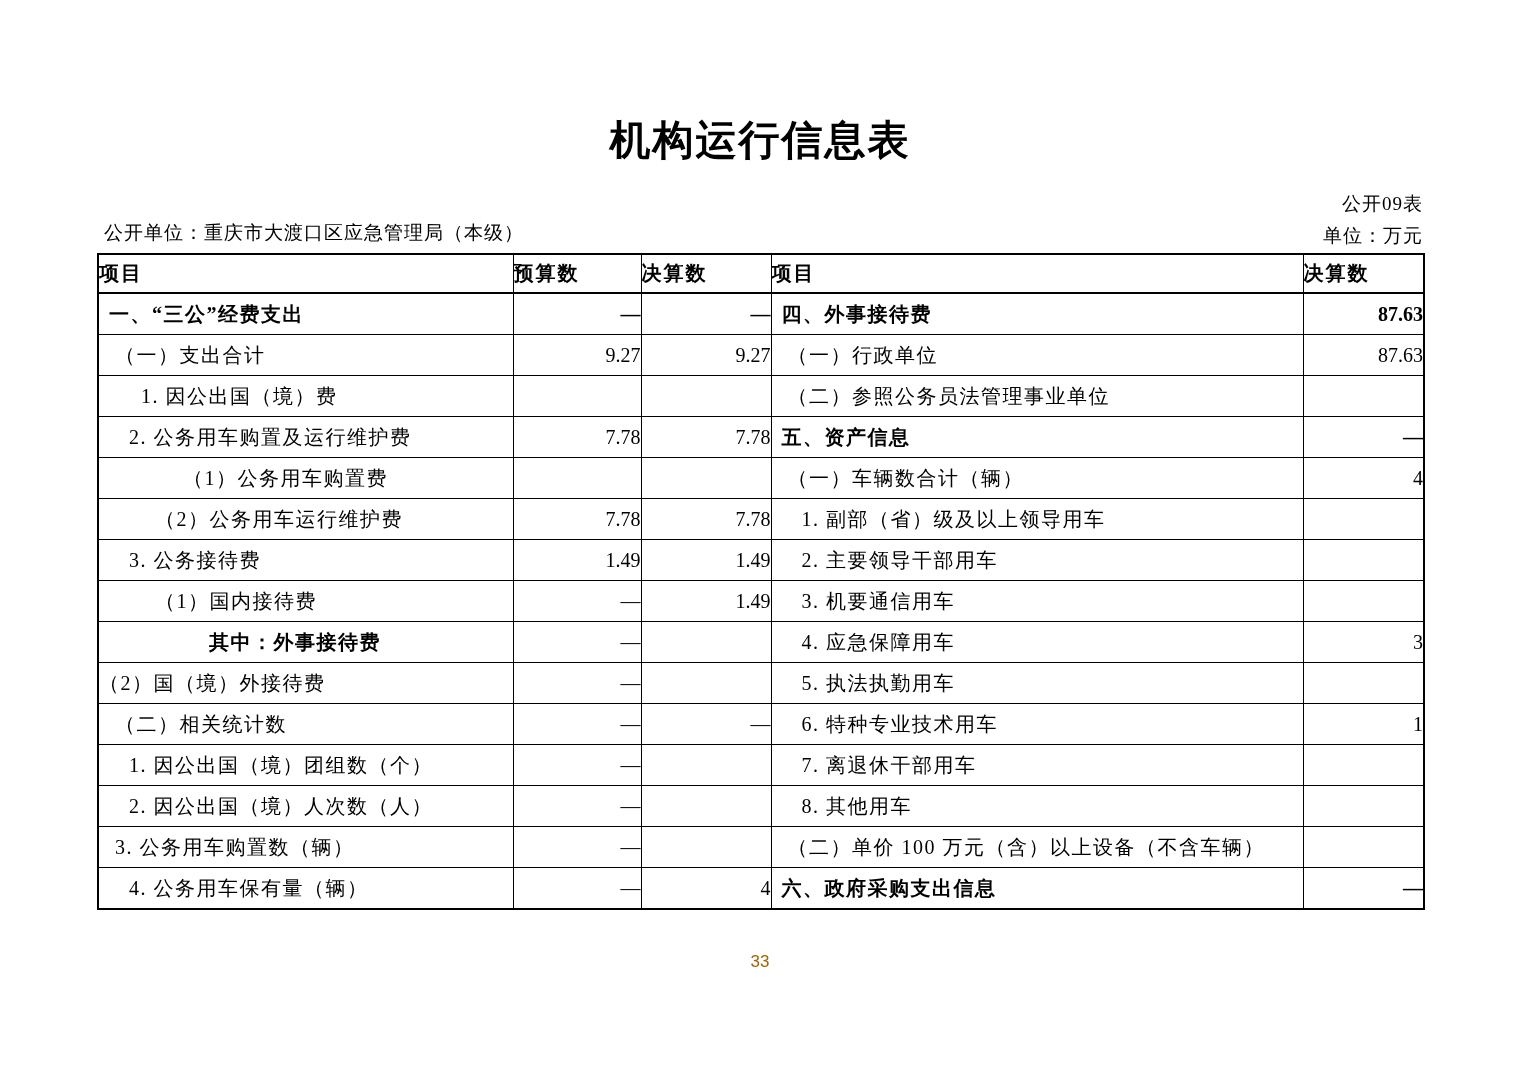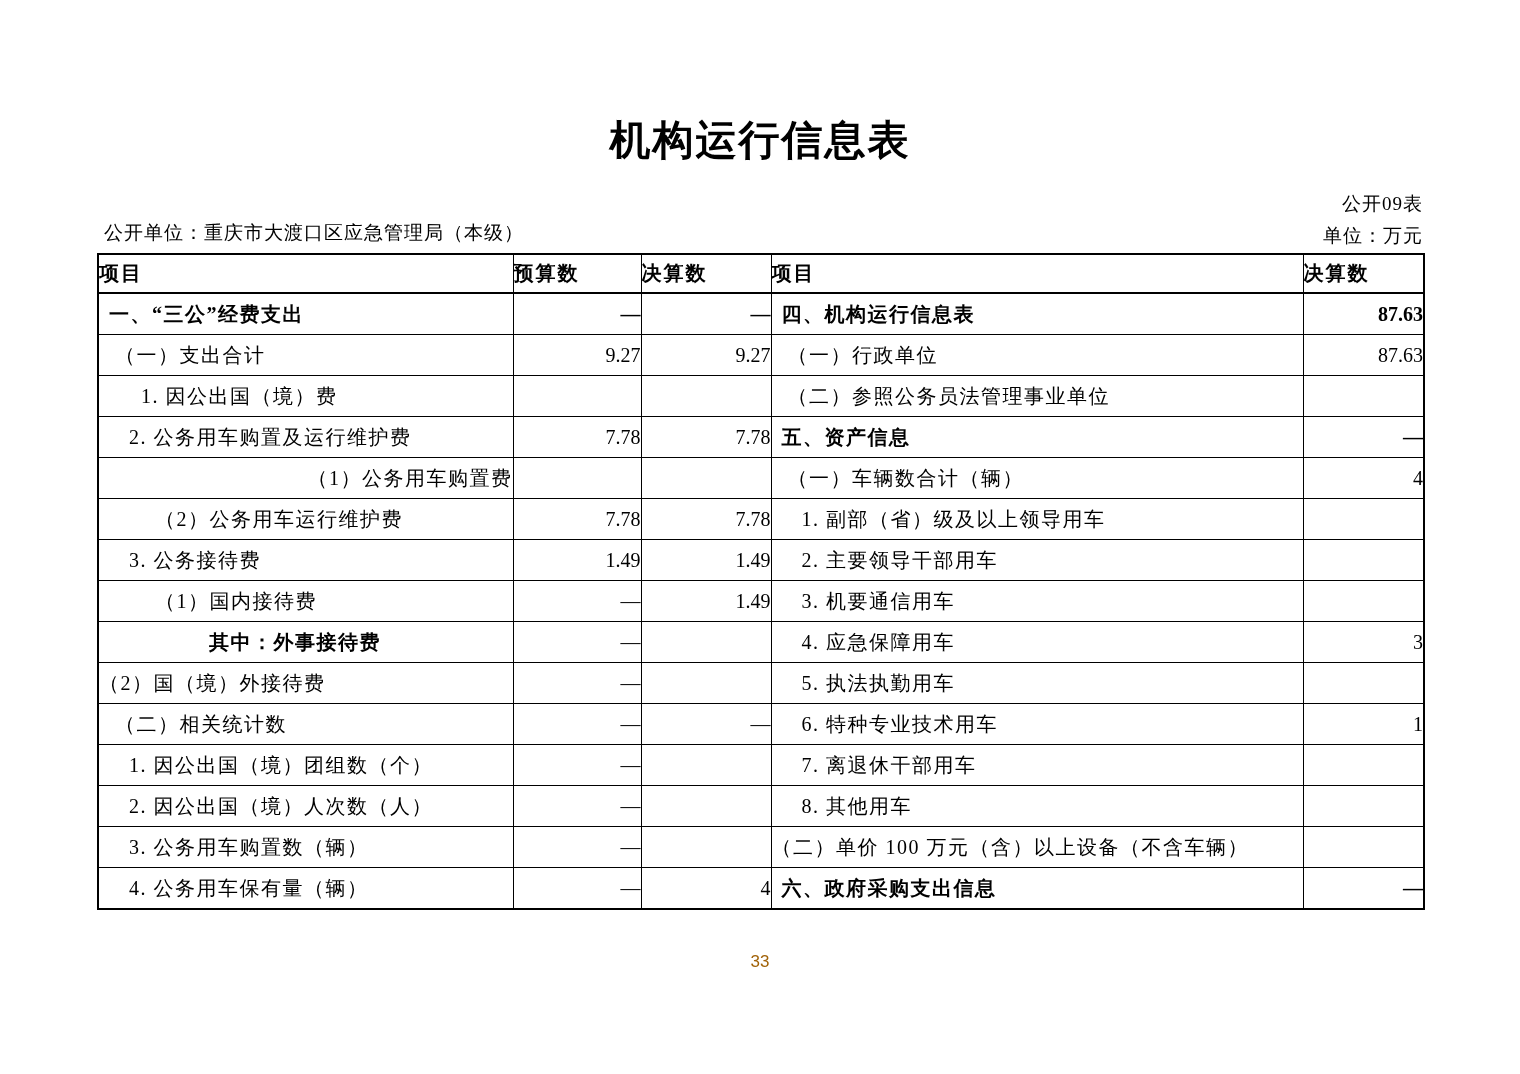--- a/index.html
+++ b/index.html
@@ -81,21 +81,21 @@
       <th>决算数</th>
       <th>项目</th>
       <th>决算数</th>
     </tr>
   </thead>
   <tbody id="table-body">
       <tr>
         <td class="label-cell bold" style="padding-left: 10px;">一、“三公”经费支出</td>
         <td class="value-cell bold">—</td>
         <td class="value-cell bold">—</td>
-        <td class="label-cell bold" style="padding-left: 10px;">四、机构运行信息表</td>
+        <td class="label-cell bold" style="padding-left: 10px;">四、外事接待费</td>
         <td class="value-cell bold">87.63</td>
       </tr>
       <tr>
         <td class="label-cell" style="padding-left: 16px;">（一）支出合计</td>
         <td class="value-cell">9.27</td>
         <td class="value-cell">9.27</td>
         <td class="label-cell" style="padding-left: 16px;">（一）行政单位</td>
         <td class="value-cell">87.63</td>
       </tr>
       <tr>
@@ -106,21 +106,21 @@
         <td class="value-cell"></td>
       </tr>
       <tr>
         <td class="label-cell" style="padding-left: 30px; margin-top: 19px;">2. 公务用车购置及运行维护费</td>
         <td class="value-cell">7.78</td>
         <td class="value-cell">7.78</td>
         <td class="label-cell bold" style="padding-left: 10px;">五、资产信息</td>
         <td class="value-cell bold">—</td>
       </tr>
       <tr>
-        <td class="label-cell" style="padding-left: 84px; text-align: right;">（1）公务用车购置费</td>
+        <td class="label-cell" style="padding-left: 84px;">（1）公务用车购置费</td>
         <td class="value-cell"></td>
         <td class="value-cell"></td>
         <td class="label-cell" style="padding-left: 16px;">（一）车辆数合计（辆）</td>
         <td class="value-cell">4</td>
       </tr>
       <tr>
         <td class="label-cell" style="padding-left: 56px;">（2）公务用车运行维护费</td>
         <td class="value-cell">7.78</td>
         <td class="value-cell">7.78</td>
         <td class="label-cell" style="padding-left: 30px;">1. 副部（省）级及以上领导用车</td>
@@ -169,24 +169,24 @@
         <td class="value-cell"></td>
       </tr>
       <tr>
         <td class="label-cell" style="padding-left: 30px;">2. 因公出国（境）人次数（人）</td>
         <td class="value-cell">—</td>
         <td class="value-cell"></td>
         <td class="label-cell" style="padding-left: 30px;">8. 其他用车</td>
         <td class="value-cell"></td>
       </tr>
       <tr>
-        <td class="label-cell" style="padding-left: 30px;">3. 公务用车购置数（辆）</td>
+        <td class="label-cell" style="padding-left: 16px;">3. 公务用车购置数（辆）</td>
         <td class="value-cell">—</td>
         <td class="value-cell"></td>
-        <td class="label-cell" style="padding-left: 0;">（二）单价 100 万元（含）以上设备（不含车辆）</td>
+        <td class="label-cell" style="padding-left: 16px;">（二）单价 100 万元（含）以上设备（不含车辆）</td>
         <td class="value-cell"></td>
       </tr>
       <tr>
         <td class="label-cell" style="padding-left: 30px;">4. 公务用车保有量（辆）</td>
         <td class="value-cell">—</td>
         <td class="value-cell">4</td>
         <td class="label-cell bold" style="padding-left: 10px;">六、政府采购支出信息</td>
         <td class="value-cell bold">—</td>
       </tr>
     </tbody>

